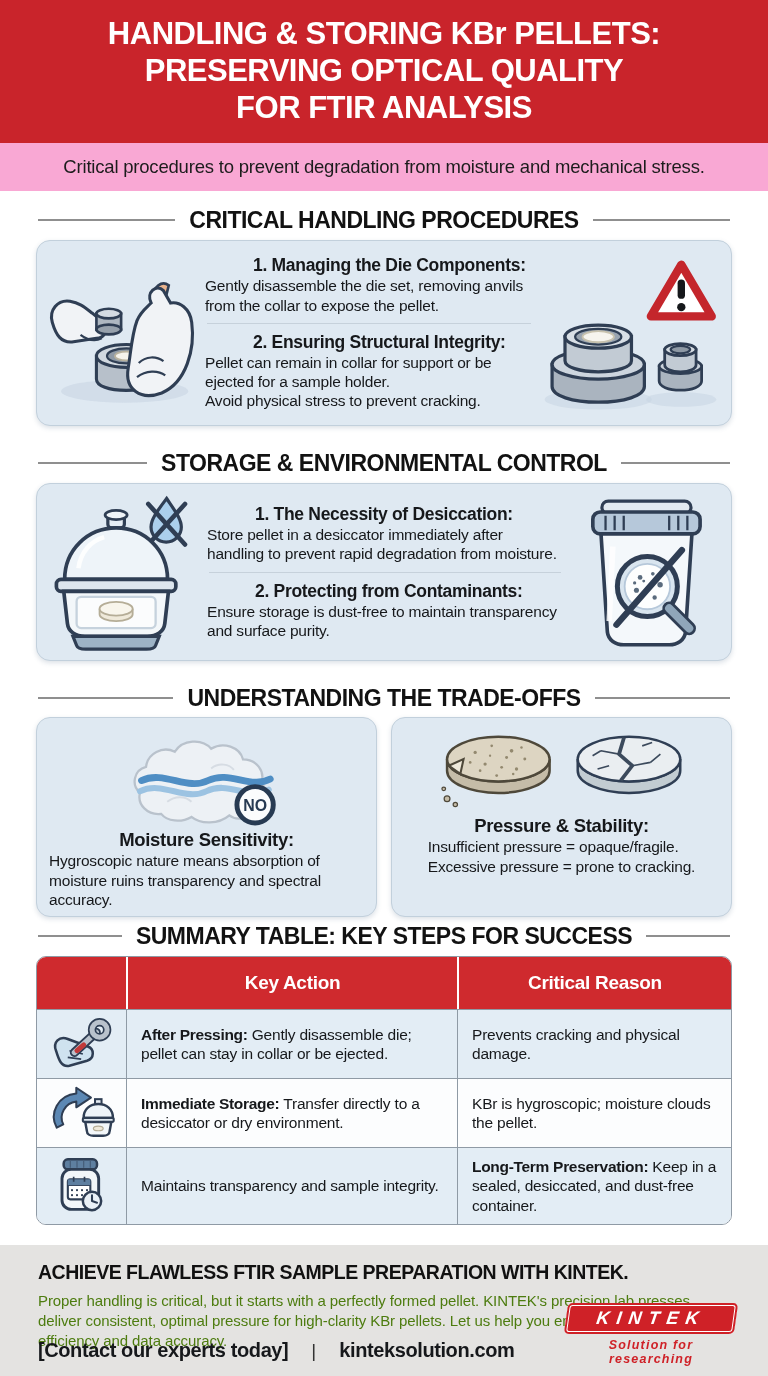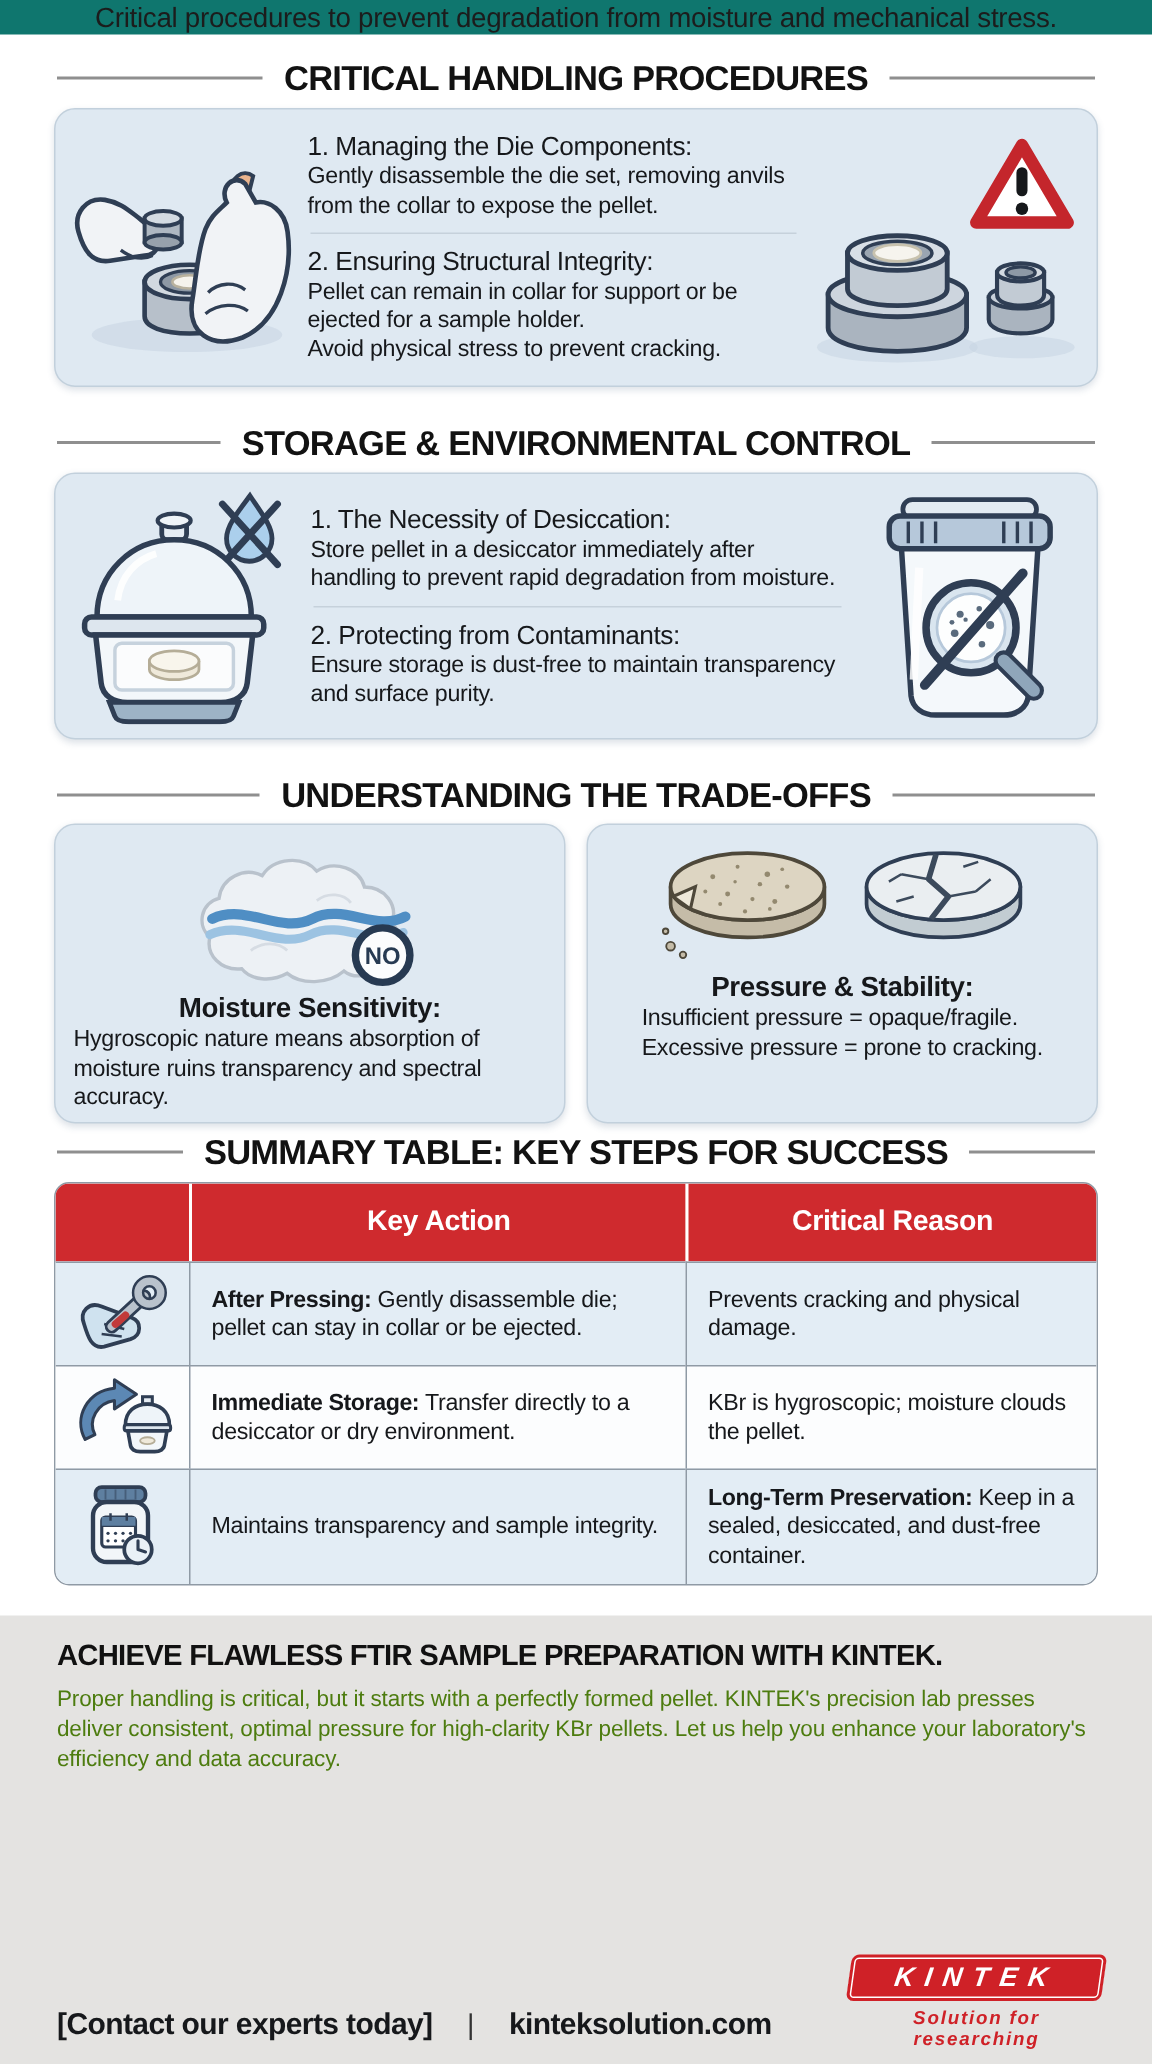--- a/index.html
+++ b/index.html
@@ -10,21 +10,21 @@
   }
   .page { width:768px; height:1376px; display:flex; flex-direction:column; }
 
   
   .hdr { background:#c9242b; height:143px; padding-top:15px; text-align:center; }
   .hdr .t-line {
     color:#ffffff; font-weight:bold; font-size:31px; line-height:37px;
     letter-spacing:-0.5px;
   }
   .sub-bar {
-    background:#0f766e; height:23px; display:flex; align-items:center; justify-content:center;
+    background:#f9a8d4; height:48px; display:flex; align-items:center; justify-content:center;
     font-size:18.5px; color:#1c1c1c; letter-spacing:-0.2px;
   }
 
   
   .sec-head { display:flex; align-items:center; margin:0 38px; height:30px; }
   .sec-head::before, .sec-head::after { content:""; flex:1; height:2px; background:#8f8f8f; }
   .sec-head span {
     padding:0 14px; font-weight:bold; font-size:23px; letter-spacing:-0.5px; color:#121212;
     white-space:nowrap;
   }
@@ -32,21 +32,21 @@
 
   
   .panel {
     background:#dfe9f2; border:1px solid #c2d0dc; border-radius:14px;
     margin:5px 36px 0; box-shadow:0 2px 5px rgba(60,90,120,.18);
   }
   .row-panel { display:flex; align-items:center; padding:8px 10px; }
   .p1 { height:186px; } .p2 { height:178px; }
   .ill { flex:0 0 auto; }
   .panel-text { flex:1; min-width:0; padding:0 8px; }
-  .item-title { font-weight:normal; font-size:17.5px; letter-spacing:-0.3px; line-height:1.2; }
+  .item-title { font-weight:bold; font-size:17.5px; letter-spacing:-0.3px; line-height:1.2;margin-left:48px; }
   .item-body { font-size:15.5px; line-height:1.24; letter-spacing:-0.2px; white-space:pre-line; }
   .divider { border-top:1.5px solid #c6d1db; margin:8px 2px; }
 
   
   .trade-row { display:flex; gap:14px; margin:4px 36px 0; height:200px; }
   .trade-panel {
     flex:1; background:#dfe9f2; border:1px solid #c2d0dc; border-radius:14px;
     box-shadow:0 2px 5px rgba(60,90,120,.18);
     padding:8px 12px 6px; text-align:left; display:flex; flex-direction:column; align-items:center;
   }
@@ -100,20 +100,25 @@
     margin-top:4px; color:#cf2127; font-weight:bold; font-style:italic;
     font-size:12.5px; letter-spacing:1.2px;
   }
   svg text { font-family:"Liberation Sans", sans-serif; }
 </style>
 </head>
 <body>
 
 <div class="page">
 
+  <div class="hdr">
+    <div class="t-line">HANDLING &amp; STORING KBr PELLETS:</div>
+    <div class="t-line">PRESERVING OPTICAL QUALITY</div>
+    <div class="t-line">FOR FTIR ANALYSIS</div>
+  </div>
   <div class="sub-bar">Critical procedures to prevent degradation from moisture and mechanical stress.</div>
 
   <div class="sec-head mt14">
     <span>CRITICAL HANDLING PROCEDURES</span>
   </div>
   <div class="panel row-panel p1">
     <svg class="ill" width="150" height="168" viewBox="0 0 170 172">
       <ellipse cx="88" cy="152" rx="72" ry="13" fill="#c6d4e2" opacity="0.55"></ellipse>
       <path d="M6,74 C2,60 12,48 26,50 C38,52 44,58 52,64 L64,74 C70,80 66,92 56,92 L30,96 C16,98 10,88 6,74 Z" fill="#f1f3f6" stroke="#2f3e54" stroke-width="3.5"></path>
       <path d="M38,88 C46,94 54,96 62,92" stroke="#2f3e54" stroke-width="2.5" fill="none"></path>

